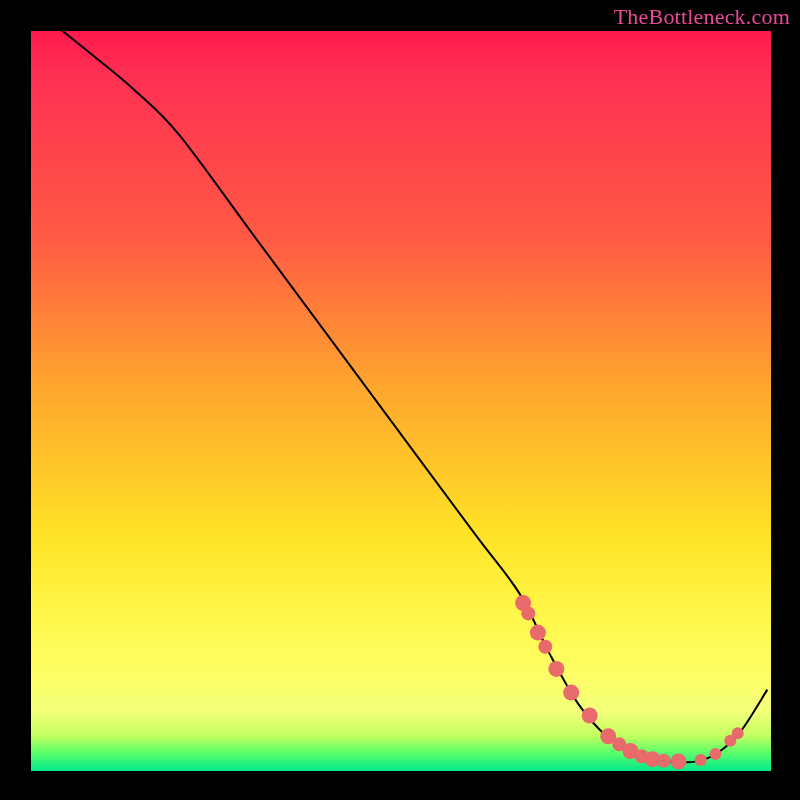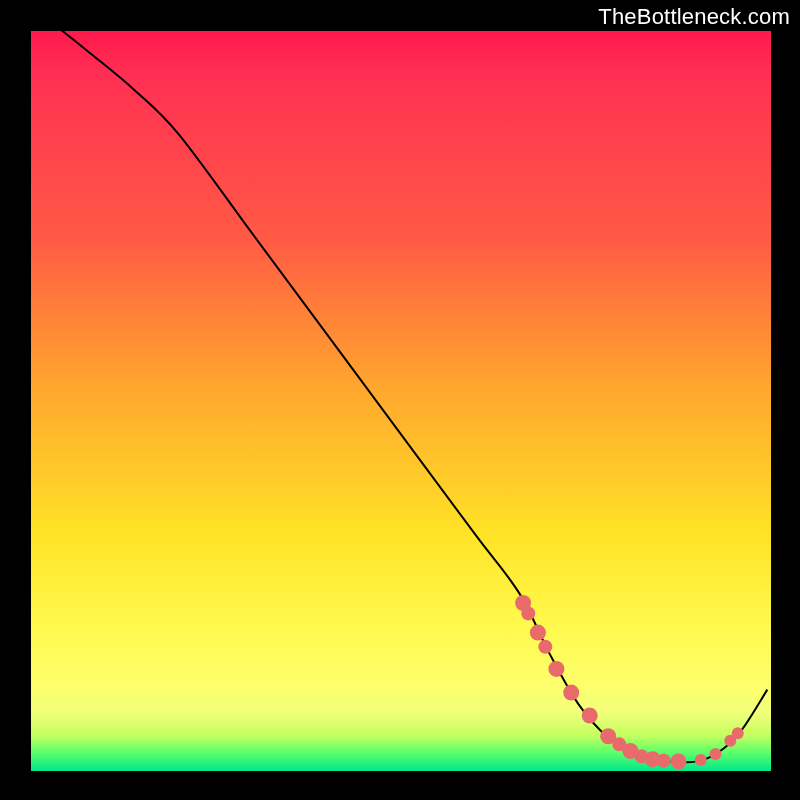--- a/index.html
+++ b/index.html
@@ -13,22 +13,22 @@
   .outer {
     position: relative;
     width: 800px;
     height: 800px;
     background: #000;
   }
   .watermark {
     position: absolute;
     top: 4px;
     right: 10px;
-    color: #ffffff;
-    font-family: Liberation Sans, sans-serif;
+    color: #ec4899;
+    font-family: Liberation Serif, serif;
     font-size: 22px;
     letter-spacing: 0.2px;
     user-select: none;
   }
   .plot-frame {
     position: absolute;
     left: 30px;
     top: 30px;
     width: 740px;
     height: 740px;

